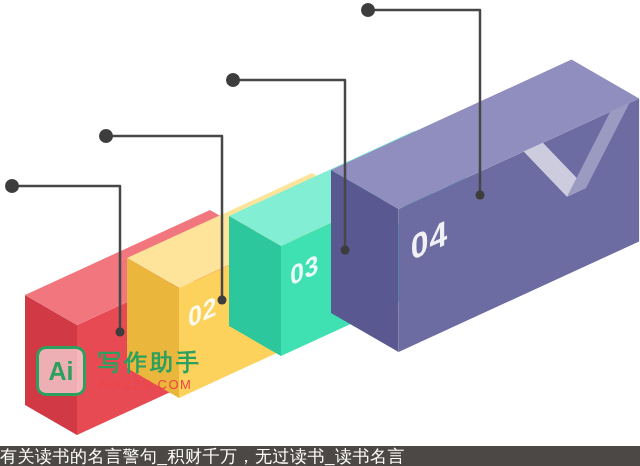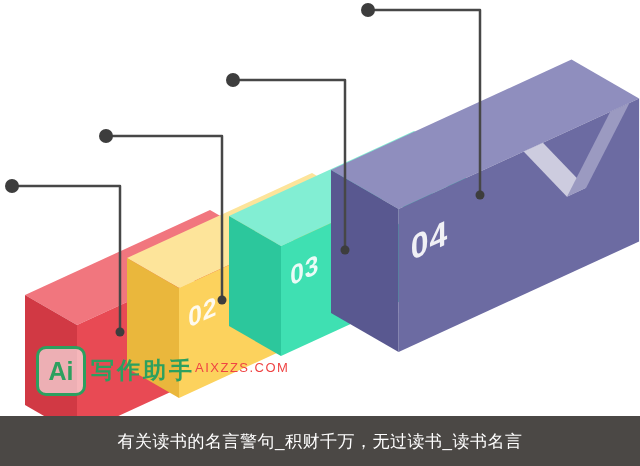--- a/index.html
+++ b/index.html
@@ -7,32 +7,32 @@
     position:relative;width:640px;height:466px;overflow:hidden;background:#ffffff;
     font-family:"Liberation Sans","DejaVu Sans",sans-serif;
   }
   .steps-svg{position:absolute;left:0;top:0;}
   .face{stroke:none;}
   .step-num{
     fill:#ffffff;opacity:.9;font-weight:bold;font-size:27px;letter-spacing:1px;
     font-family:"Liberation Sans","DejaVu Sans",sans-serif;
   }
   .callout{fill:none;stroke-width:2.5;stroke-linecap:round;stroke-linejoin:round;}
-  .logo{position:absolute;left:36px;top:346px;display:flex;align-items:center;gap:5px;}
+  .logo{position:absolute;left:36px;top:346px;display:flex;align-items:center;gap:12px;}
   .logo-badge{
     width:44px;height:44px;border:3px solid #2ca05f;border-radius:10px;
     color:#2ca05f;font-weight:bold;font-size:25px;
     display:flex;align-items:center;justify-content:center;background:rgba(255,255,255,.6);
   }
-  .logo-text{display:flex;flex-direction:row;line-height:1.1;}
+  .logo-text{display:flex;flex-direction:column;line-height:1.1;}
   .logo-name{color:#2ca05f;font-weight:bold;font-size:23px;letter-spacing:3px;}
   .logo-site{color:#ef4444;font-size:13px;letter-spacing:1.5px;margin-top:3px;}
   .caption-bar{
-    position:absolute;left:0;right:0;bottom:0;height:50px;background:#4b4845;
-    display:flex;align-items:center;justify-content:center;
+    position:absolute;left:0;right:0;bottom:0;height:20px;background:#4b4845;
+    display:flex;align-items:center;
   }
   .caption-text{color:#ffffff;font-size:17px;letter-spacing:.5px;white-space:nowrap;}
 </style>
 </head>
 <body>
 
 <div class="stage">
 
   <svg class="steps-svg" width="640" height="466" viewBox="0 0 640 466">
 

